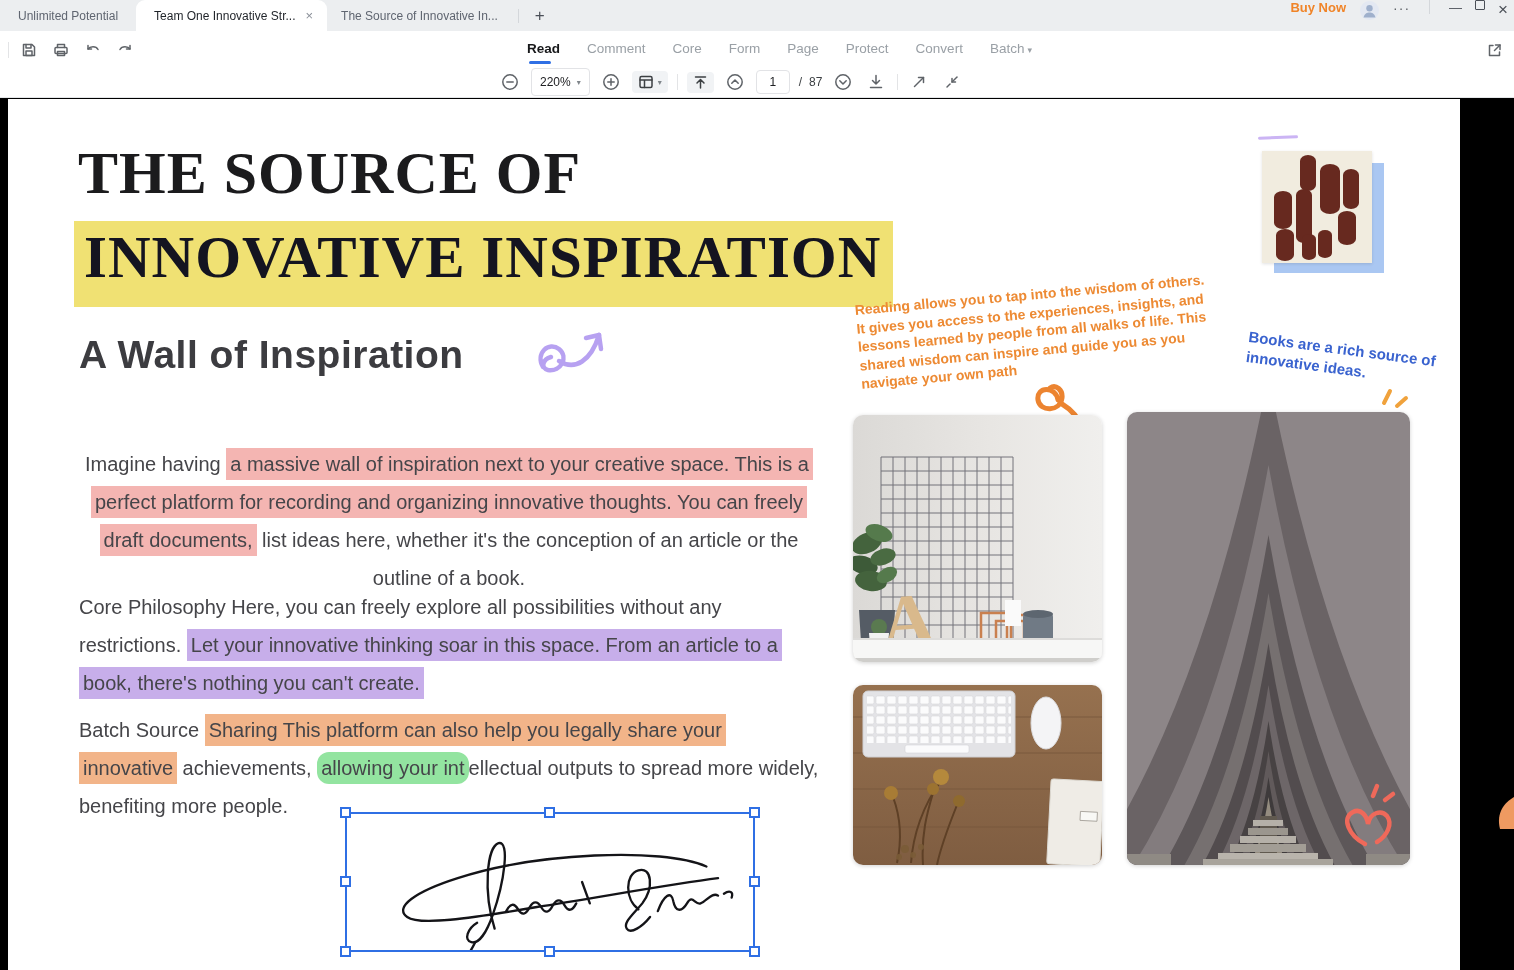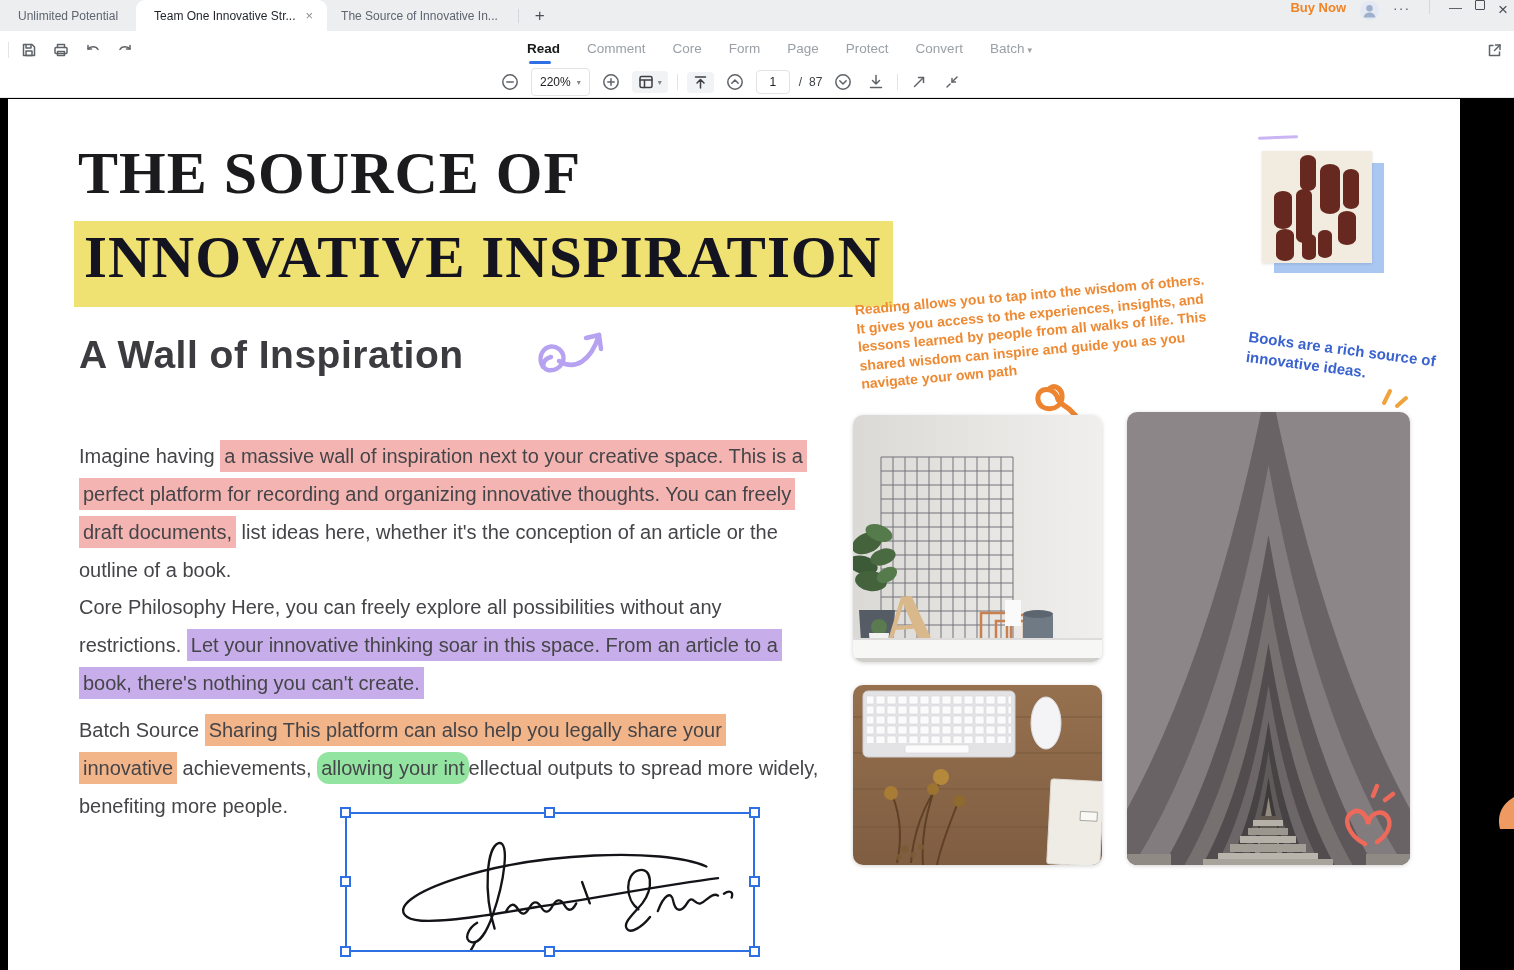--- a/index.html
+++ b/index.html
@@ -40,21 +40,21 @@
   .hsep { width:1px; height:16px; background:#e3e4e6; }
   .page-input { width:34px; height:24px; border:1px solid #e2e3e6; border-radius:4px; text-align:center; font-size:12px; color:#202124; font-family:"Liberation Sans",sans-serif; }
   .page-total { font-size:12px; color:#3c4043; display:flex; gap:7px; }
 
   
   .page { position:absolute; left:8px; top:99px; width:1452px; height:871px; background:#ffffff; }
   .title1 { position:absolute; left:70px; top:40px; font-family:"Liberation Serif",serif; font-weight:bold; font-size:60px; color:#1b1b1d; letter-spacing:1px; white-space:nowrap; }
   .title2 { position:absolute; left:66px; top:122px; background:#f0e173; padding:2px 12px 15px 10px; font-family:"Liberation Serif",serif; font-weight:bold; font-size:59px; color:#141420; letter-spacing:1px; white-space:nowrap; }
   .heading { position:absolute; left:71px; top:234px; font-size:39px; font-weight:600; color:#3c3c40; letter-spacing:0.5px; white-space:nowrap; }
   .para { position:absolute; width:740px; font-size:20px; line-height:38px; color:#454549; }
-  .p1 { left:71px; top:338px; }
+  .p1 { left:71px; top:346px;text-align:center; }
   .p2 { left:71px; top:489px; }
   .p3 { left:71px; top:612px; }
   .hl { padding:5px 4px; -webkit-box-decoration-break:clone; box-decoration-break:clone; }
   .hl-pink { background:#f4b5b2; }
   .hl-purple { background:#c7aeea; }
   .hl-orange { background:#f2b489; }
   .hl-green { background:#93e4a0; border-radius:12px; }
 
   .orange-note { position:absolute; left:846px; top:202px; width:330px; transform:rotate(-5deg); transform-origin:left top; font-size:14px; font-weight:bold; color:#ed8a33; line-height:18.5px; white-space:nowrap; }
   .blue-note { position:absolute; left:1242px; top:228px; transform:rotate(7.5deg); transform-origin:left top; font-size:15px; font-weight:bold; color:#3a63cf; line-height:20px; white-space:nowrap; }

